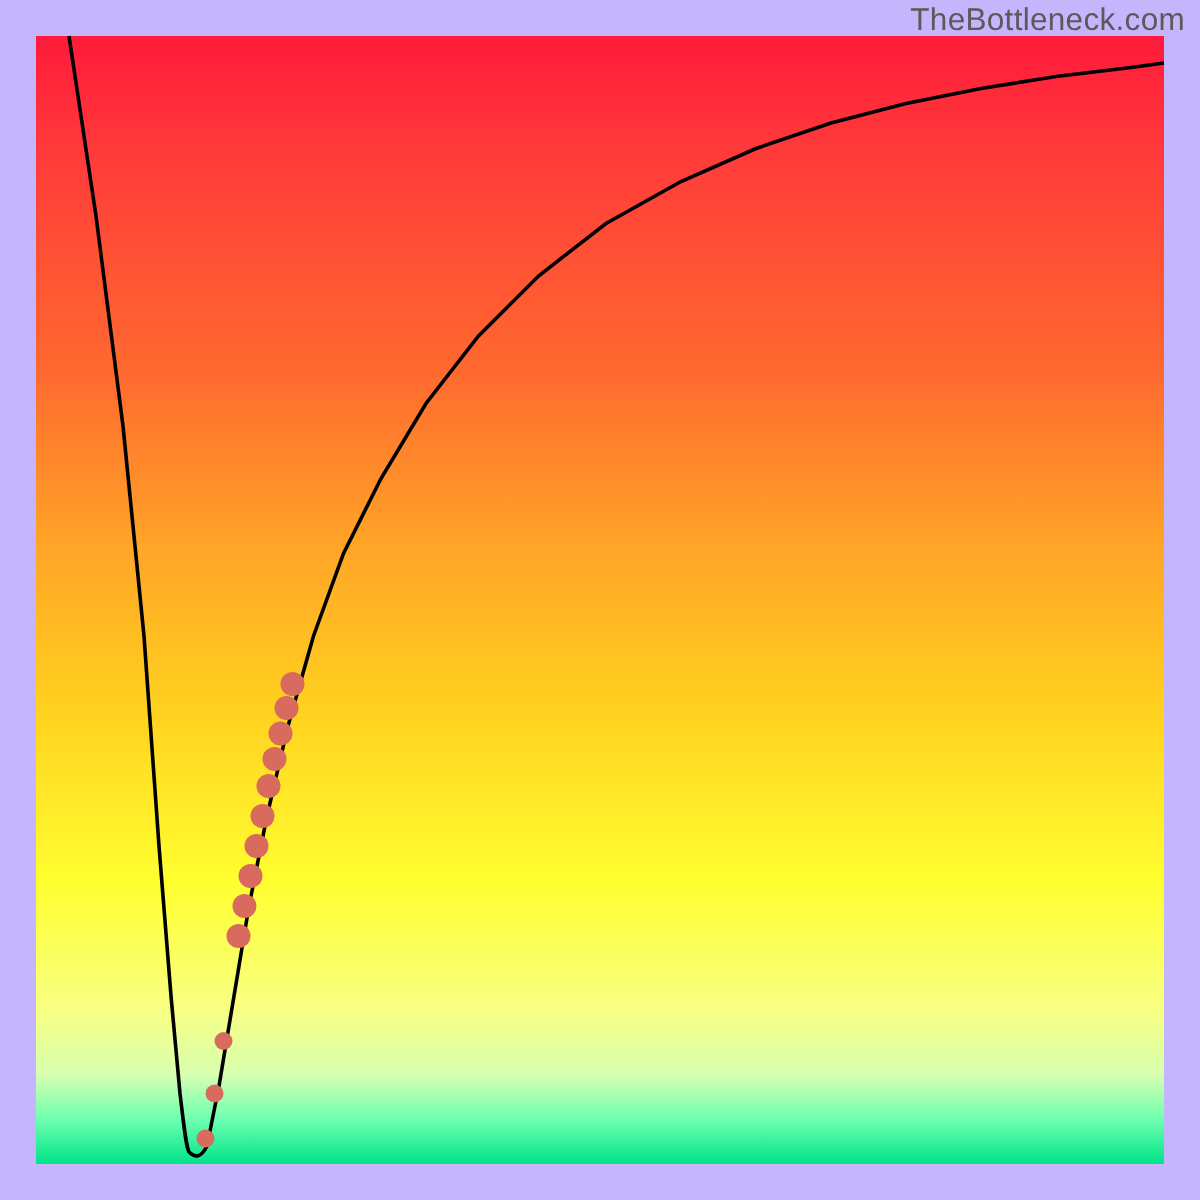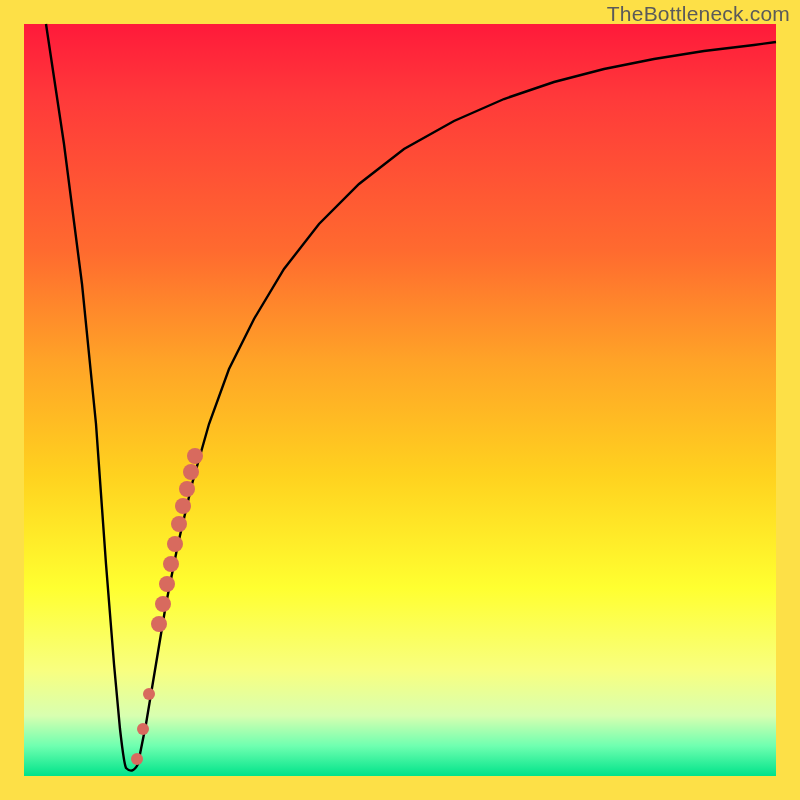--- a/index.html
+++ b/index.html
@@ -9,21 +9,21 @@
     height: 800px;
     overflow: hidden;
     background: #000;
     font-family: Arial, Helvetica, sans-serif;
   }
   .frame {
     position: absolute;
     left: 0; top: 0;
     width: 800px;
     height: 800px;
-    background: #fde047;
+    background: #c4b5fd;
   }
   .plot {
     position: absolute;
     left: 24px;
     top: 24px;
     width: 752px;
     height: 752px;
     
     background: linear-gradient(
       to bottom,

